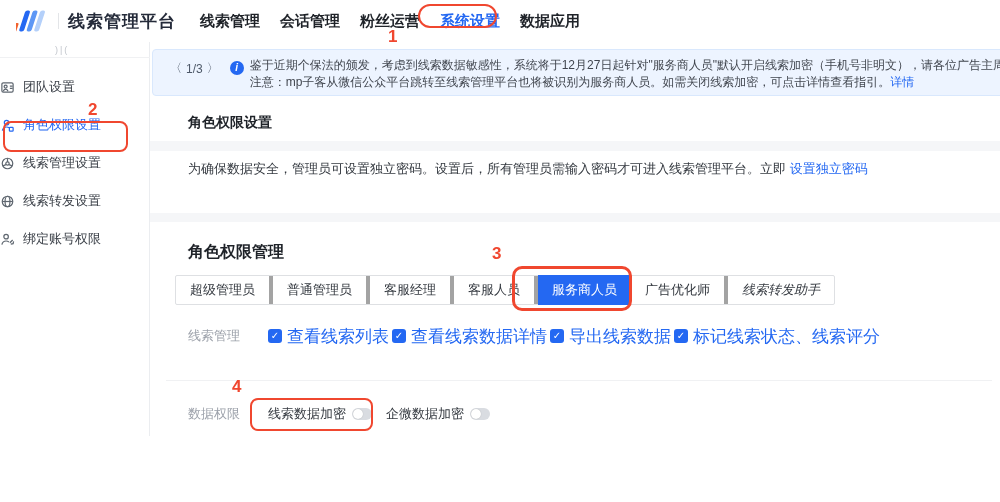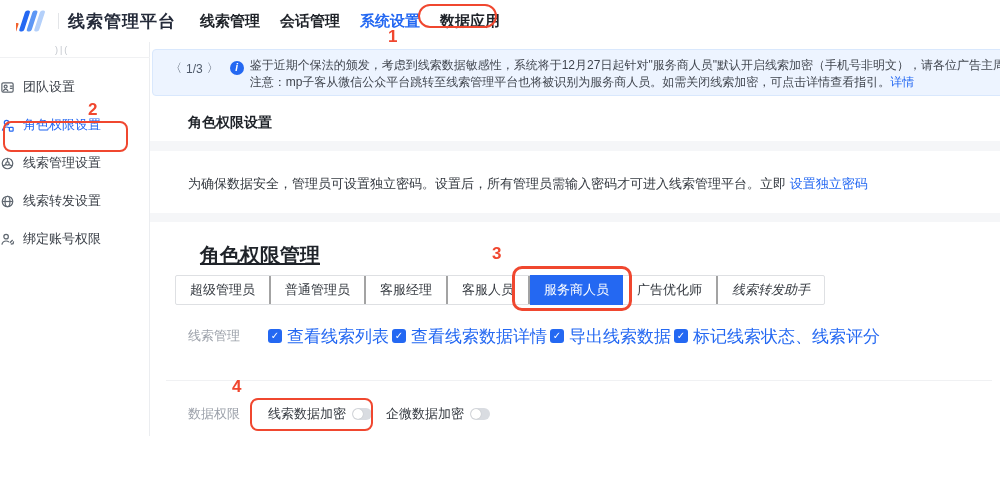--- a/index.html
+++ b/index.html
@@ -35,29 +35,29 @@
   .pager{display:flex;align-items:center;font-size:12px;color:#4e5969;margin-top:3px;flex:none;}
   .pager .arrow{cursor:pointer;padding:0 3px;color:#4e5969;}
   .pager .pnum{margin:0 1px;}
   .info-icon{flex:none;width:14px;height:14px;border-radius:50%;background:#2468f2;color:#fff;
              font-size:10px;font-weight:700;text-align:center;line-height:14px;margin:4px 6px 0 8px;
              font-style:italic;}
   .banner-text{font-size:12px;line-height:17px;color:#41464f;white-space:nowrap;}
   .blue-link{color:#2468f2;cursor:pointer;}
   .band{position:absolute;left:0;width:850px;background:#f5f6f8;}
   .sec-title{position:absolute;left:38px;font-size:14px;font-weight:700;color:#1f2329;}
-  .pwd-text{position:absolute;left:38px;top:133px;font-size:13px;color:#33383f;white-space:nowrap;}
+  .pwd-text{position:absolute;left:38px;top:118px;font-size:13px;color:#33383f;white-space:nowrap;}
   
   .card3{position:absolute;left:0;top:180px;width:850px;height:274px;box-sizing:border-box;
          border-bottom:1px solid #ebedf0;}
-  .card3-title{position:absolute;left:50px;top:20px;font-size:20px;font-weight:700;color:#1f2329;text-decoration:underline;}
+  .card3-title{position:absolute;left:38px;top:20px;font-size:16px;font-weight:700;color:#1f2329;}
   .tabbar{position:absolute;left:25px;top:53px;display:flex;height:28px;
           border:1px solid #dee0e3;border-radius:2px;background:#fff;}
   .tab{padding:0 14px;line-height:28px;font-size:13px;color:#33383f;cursor:pointer;
-       border-right:2px solid #a3a3a3;white-space:nowrap;}
+       border-right:4px solid #a3a3a3;white-space:nowrap;}
   .tab:last-child{border-right:none;font-style:italic;}
   .tab.active{background:#2468f2;color:#fff;margin:-1px 0;line-height:30px;border-right:none;}
   .perm-row{position:absolute;left:0;width:850px;height:20px;display:flex;align-items:center;}
   .row-label{position:absolute;left:38px;font-size:13px;color:#9ca1aa;white-space:nowrap;}
   .row-content{position:absolute;left:118px;display:flex;align-items:center;white-space:nowrap;}
   .cb{width:14px;height:14px;border-radius:3px;background:#2468f2;color:#fff;font-size:10px;
       font-weight:700;text-align:center;line-height:14px;flex:none;cursor:pointer;}
   .cb-label{font-size:17px;color:#2468f2;margin:0 3px 0 5px;cursor:pointer;}
   .tg-label{font-size:13px;color:#33383f;}
   .toggle{width:20px;height:12px;border-radius:7px;background:#d9dce1;position:relative;
@@ -82,20 +82,21 @@
         <rect x="10" y="1.5" width="5" height="21" rx="2" fill="#2468f2"></rect>
         <rect x="17.5" y="1.5" width="5" height="21" rx="2" fill="#5d97f5"></rect>
         <rect x="25" y="1.5" width="5" height="21" rx="2" fill="#b4d0fa"></rect>
       </g>
     </svg>
     <div class="logo-divider"></div>
     <div class="app-title">线索管理平台</div>
     <div class="nav-menu">
         <div class="nav-item">线索管理</div>
         <div class="nav-item">会话管理</div>
+        <div class="nav-item">粉丝运营</div>
         <div class="nav-item active">系统设置</div>
         <div class="nav-item">数据应用</div>
       </div>
   </div>
 
   <div class="sidebar">
     <div class="collapse">)|(</div>
     <div class="side-divider"></div>
     <div class="side-items">
         <div class="side-item">

